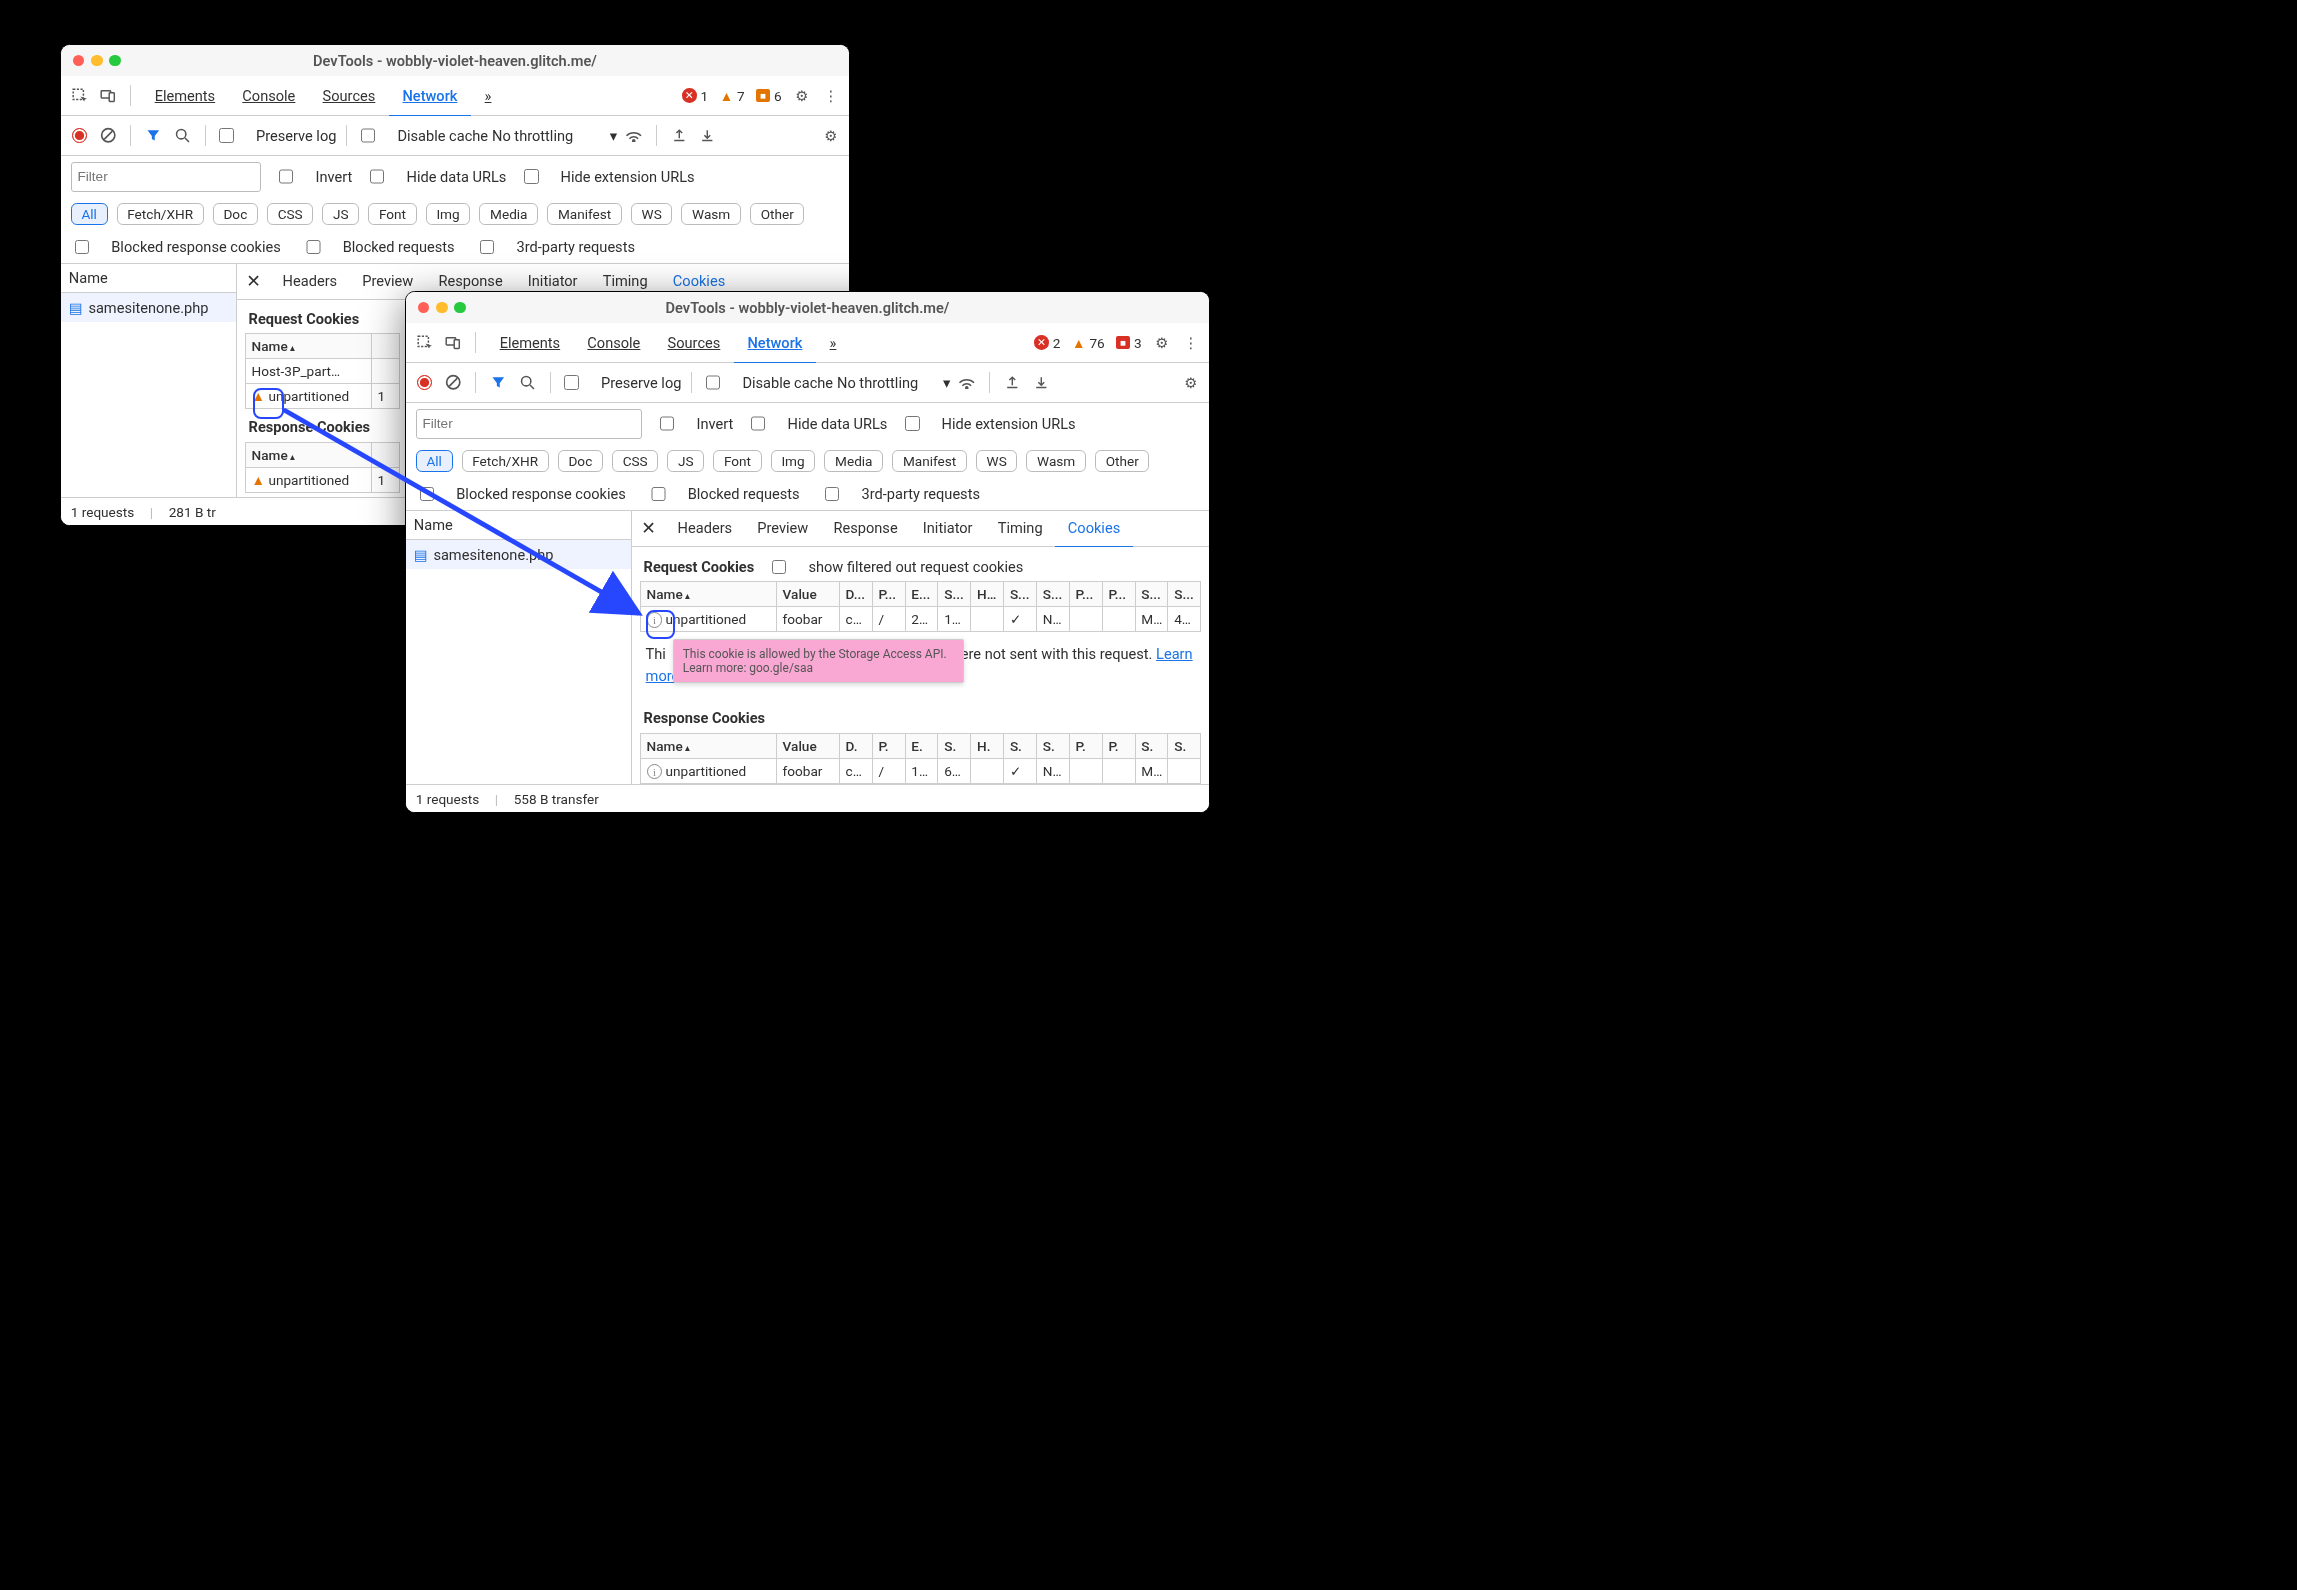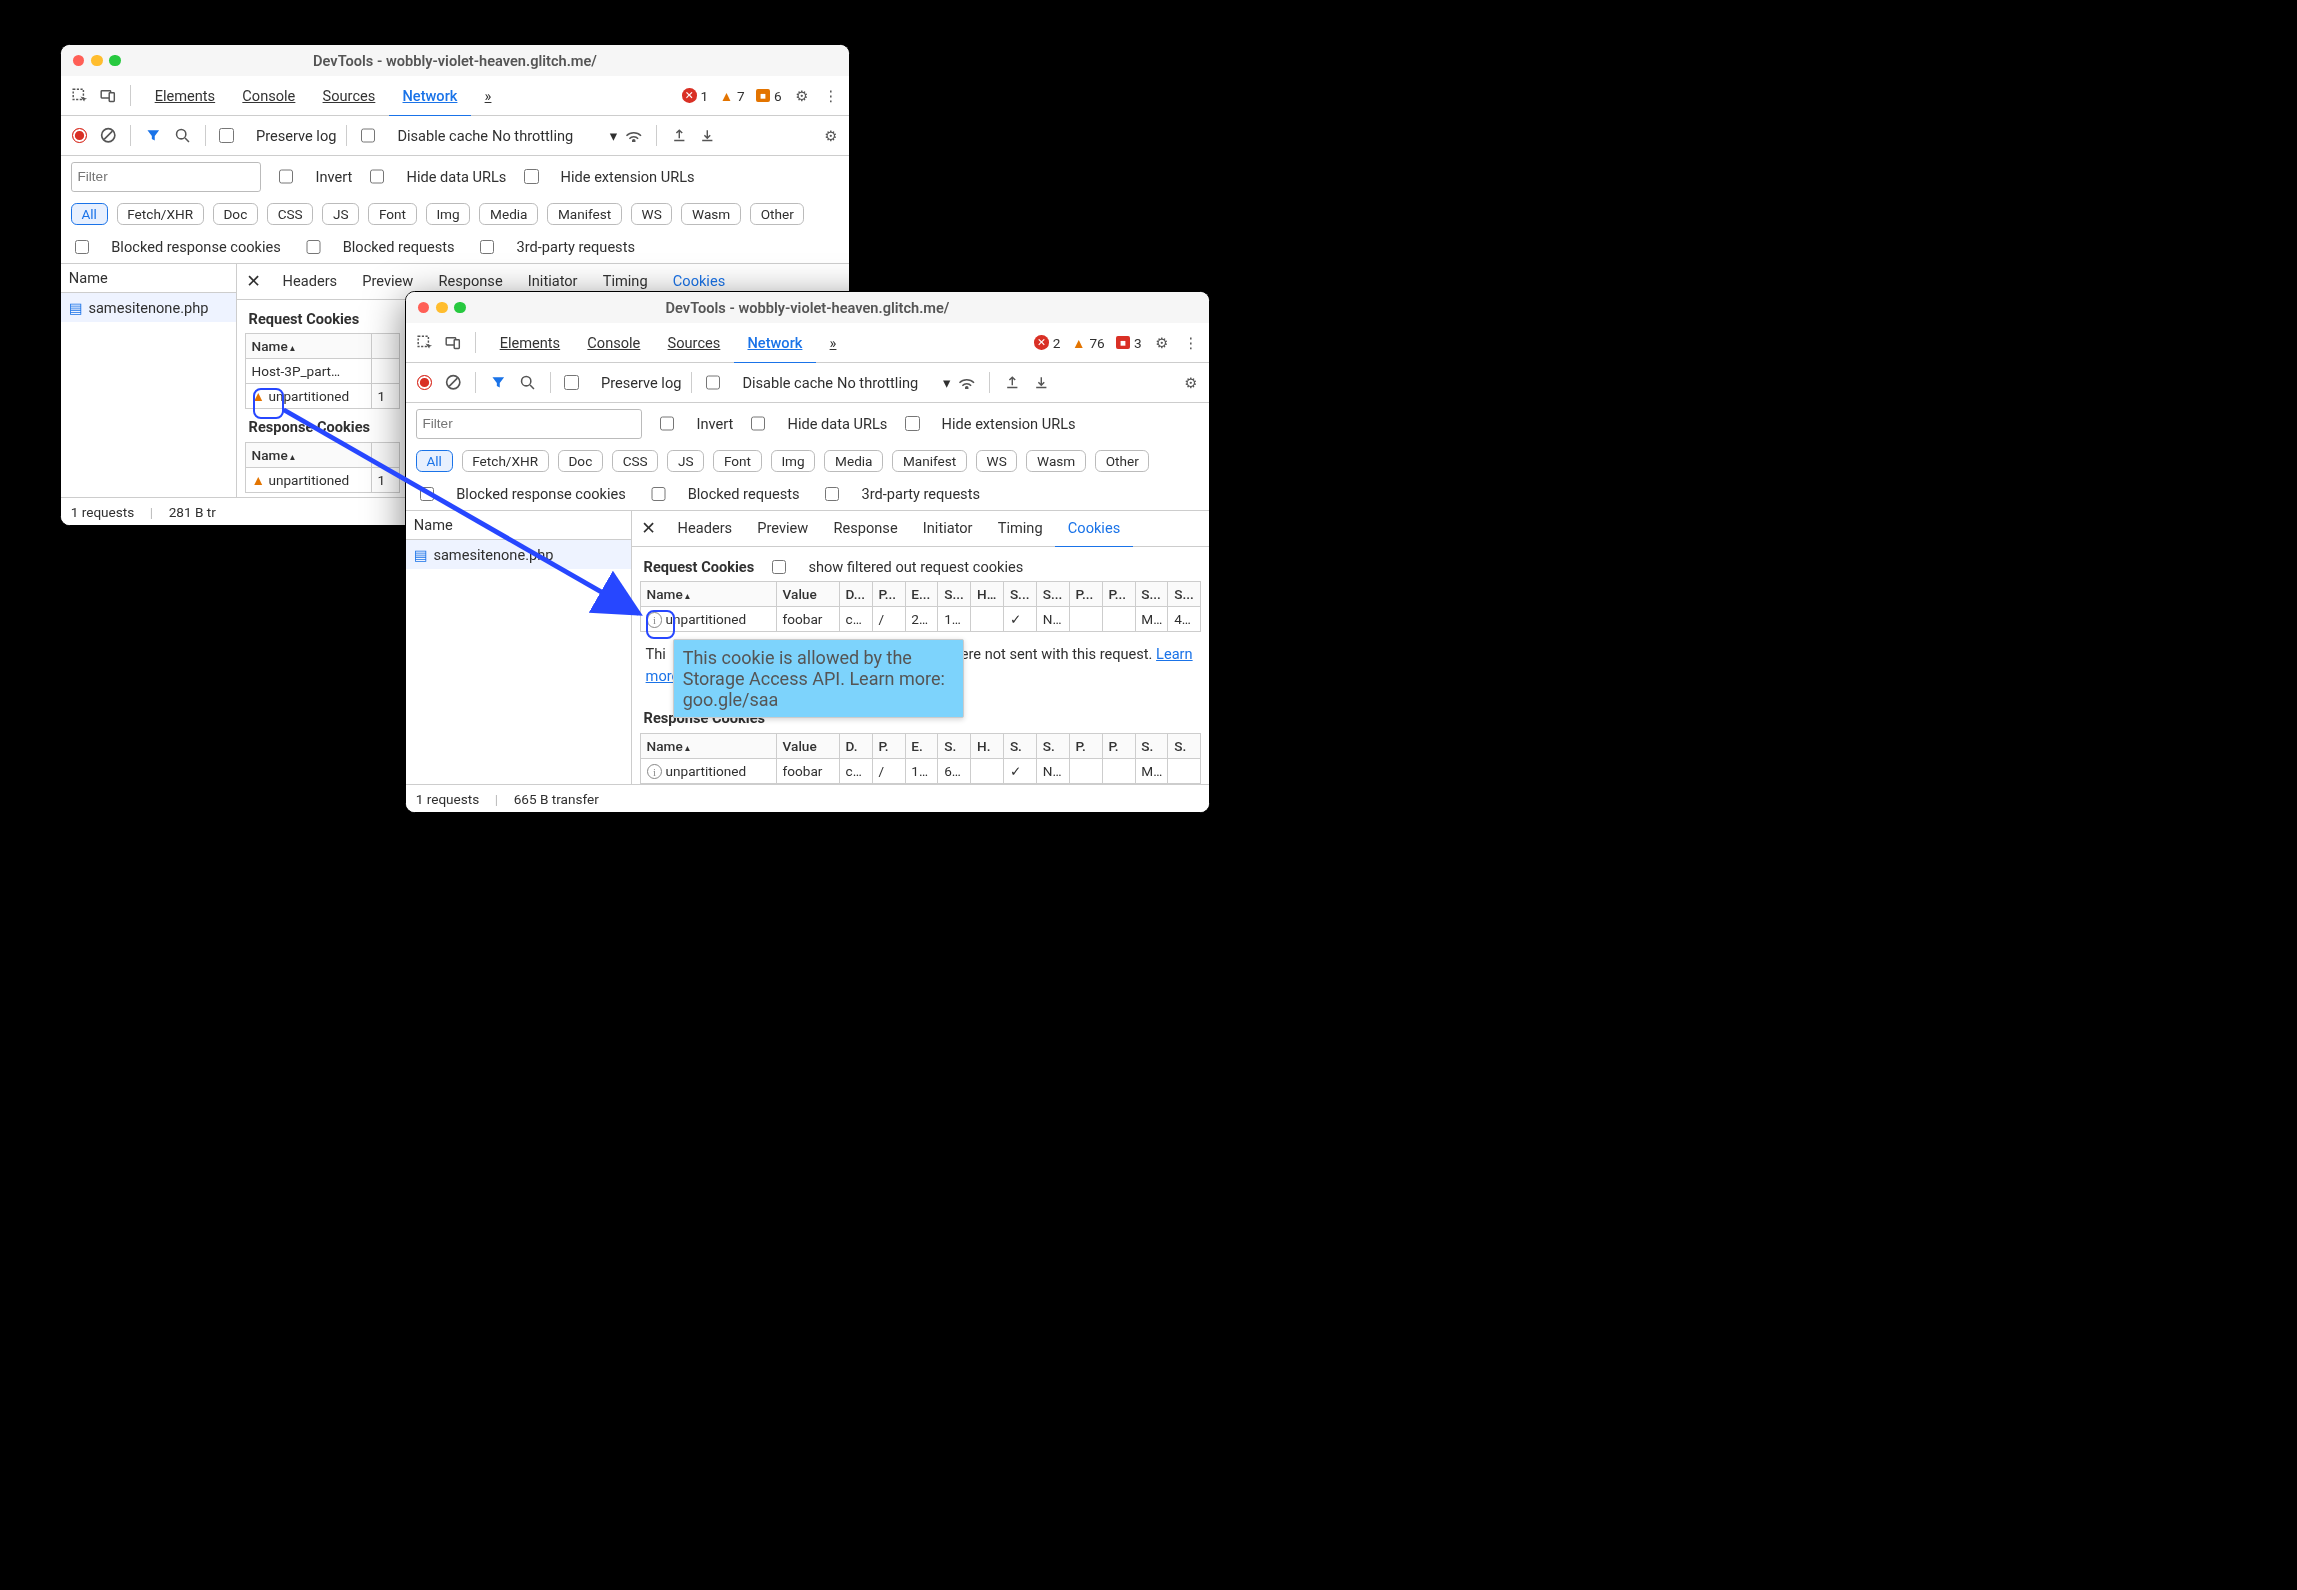--- a/index.html
+++ b/index.html
@@ -52,21 +52,21 @@
   .detail-tabbar{display:flex;align-items:center;border-bottom:1px solid var(--border);height:35px;}
   .detail-tabbar .close{width:33px;text-align:center;font-size:17.5px;cursor:pointer;}
   .detail-tab{padding:0 12.6px;height:100%;display:flex;align-items:center;cursor:pointer;color:#333;}
   .detail-tab.active{color:var(--blue);border-bottom:1.9px solid var(--blue);margin-bottom:-1px;}
   .section-title{font-weight:700;padding:9.7px 11.6px 5.8px;}
   .cookie-table{width:100%;border-collapse:collapse;font-size:13.6px;}
   .cookie-table th,.cookie-table td{border:1px solid var(--border);padding:3.9px 5.8px;text-align:left;white-space:nowrap;overflow:hidden;text-overflow:ellipsis;}
   .cookie-table th{font-weight:500;color:#333;background:#fafafa;}
   .cookie-table .sorter::after{content:" \25B4";font-size:9.7px;}
   .statusbar{display:flex;align-items:center;height:27px;font-size:13.6px;border-top:1px solid var(--border);padding:0 9.7px;gap:15.5px;position:absolute;bottom:0;left:0;right:0;background:#fff;}
-  .tooltip{position:absolute;background:#7dd3fc;border:1px solid #ccc;padding:6.8px 8.7px;font-size:18px;color:#555;max-width:272px;border-radius:1.9px;box-shadow:0 1.9px 5.8px rgba(0,0,0,.15);z-index:20;}
+  .tooltip{position:absolute;background:#f9a8d4;border:1px solid #ccc;padding:6.8px 8.7px;font-size:12px;color:#555;max-width:272px;border-radius:1.9px;box-shadow:0 1.9px 5.8px rgba(0,0,0,.15);z-index:20;}
   .annot-ring{position:absolute;border:2.9px solid var(--blue2);border-radius:7.8px;z-index:15;}
   .arrow{position:absolute;z-index:14;}
   .check{color:#333;}
   .link{color:var(--blue);text-decoration:underline;cursor:pointer;}
   .warn-tri{color:var(--yellow);}
   .info-i{display:inline-flex;width:13.6px;height:13.6px;border:1.5px solid #888;border-radius:50%;align-items:center;justify-content:center;font-size:10.7px;color:#888;font-family:serif;}
   .row-flex{display:flex;align-items:center;gap:13.6px;}
 </style>
 </head>
 <body>
@@ -566,21 +566,21 @@
             <td></td>
           </tr>
         </tbody>
           </table>
       </div>
     </div>
 
     <div class="statusbar">
       <span>1 requests</span>
       <span style="color:#bbb;">|</span>
-      <span>665 B transfer</span>
+      <span>558 B transfer</span>
     </div>
   </div>
 
   <div class="tooltip" style="left:673px;top:639px;">
     <span>This cookie is allowed by the Storage Access API. Learn more: goo.gle/saa</span>
   </div>
 
   <div class="annot-ring" style="left:253px;top:388px;width:27px;height:27px;"></div>
   <div class="annot-ring" style="left:646px;top:610px;width:25px;height:25px;"></div>
 

